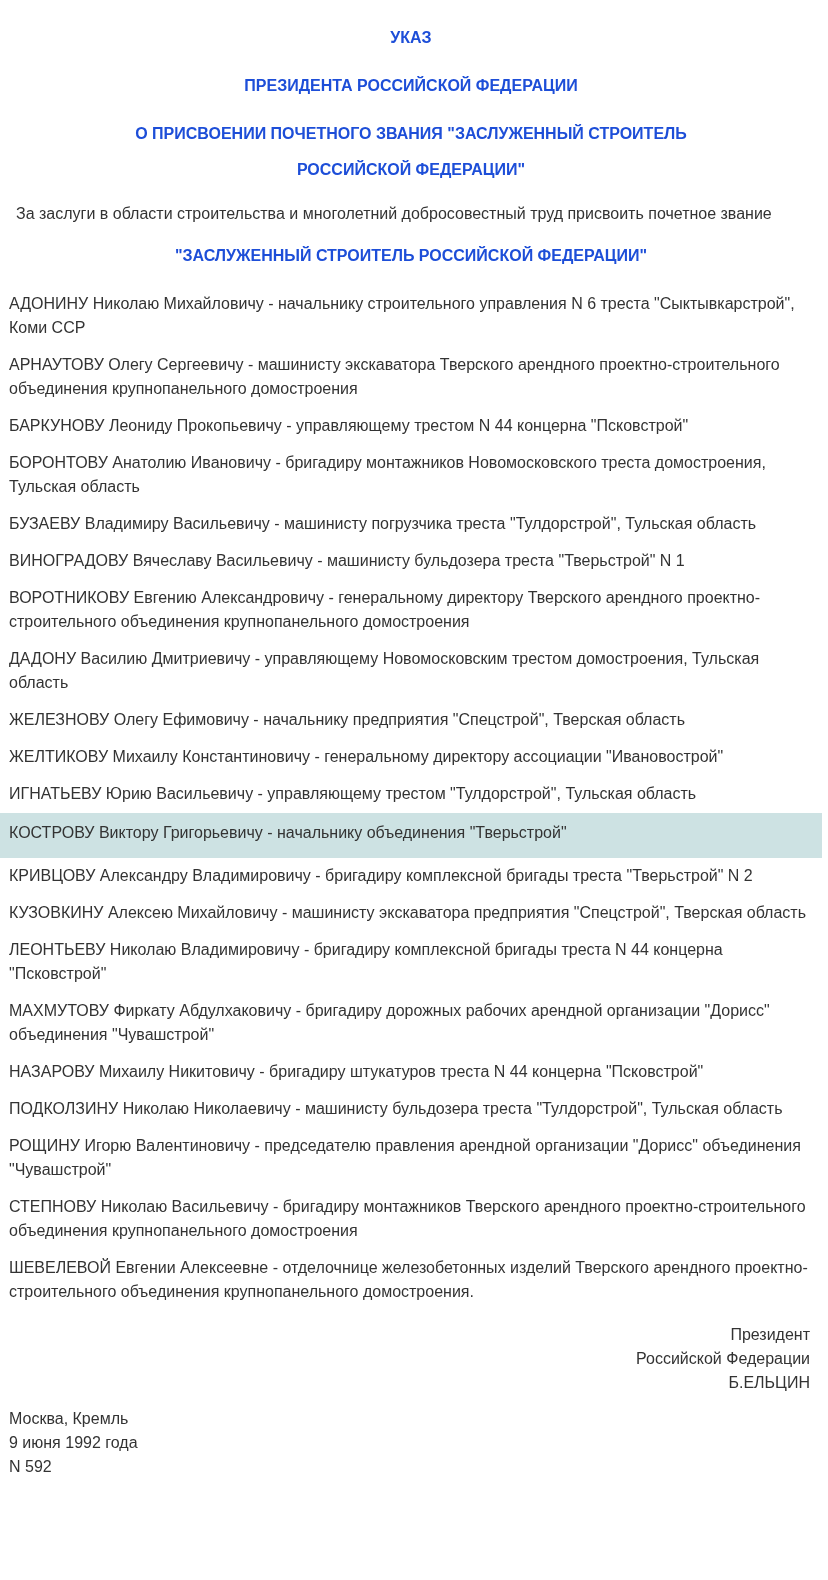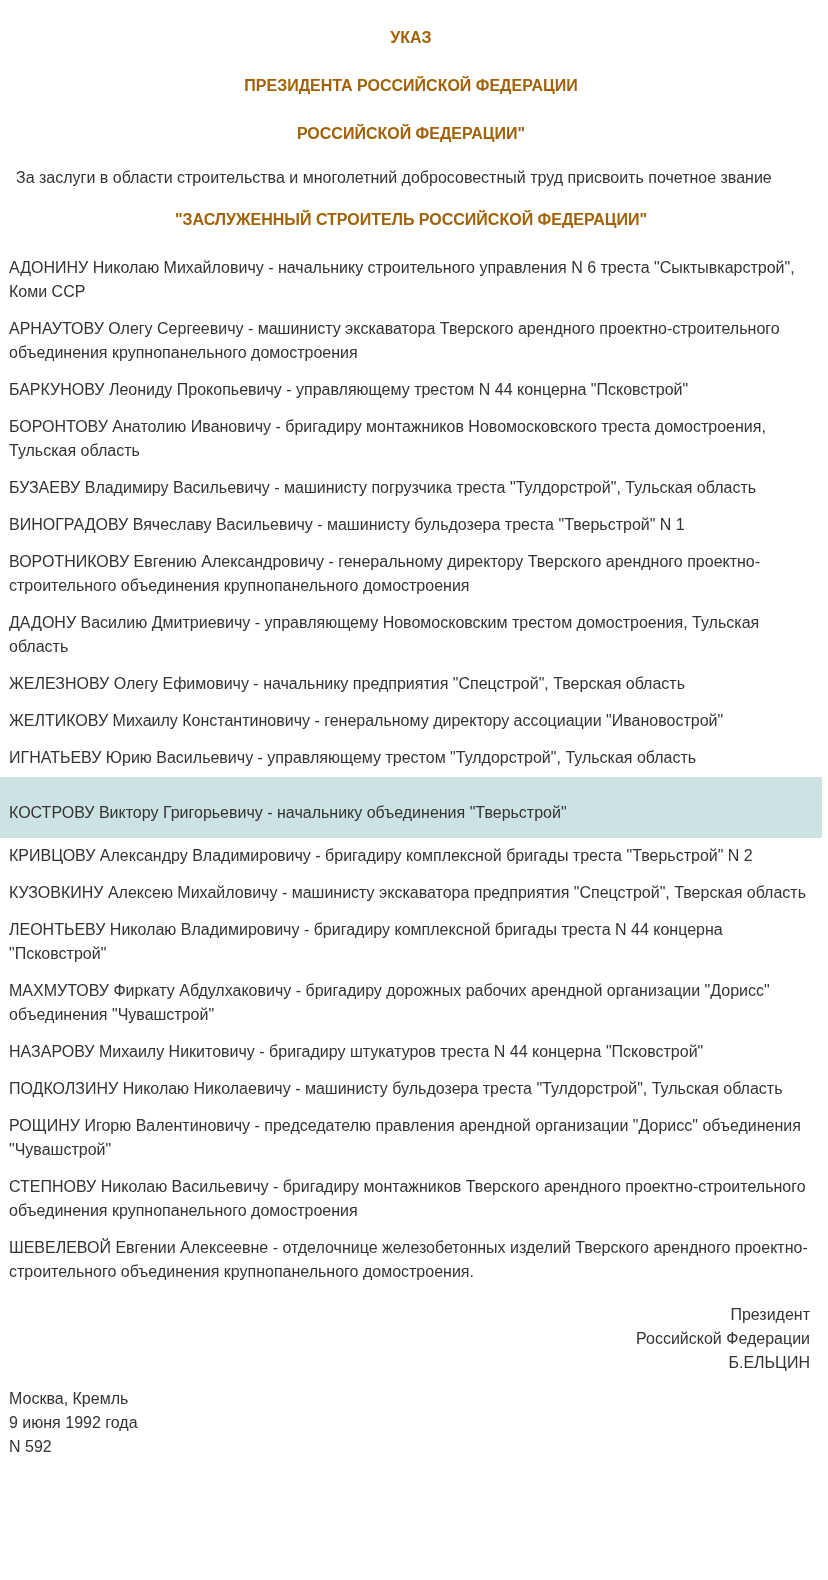--- a/index.html
+++ b/index.html
@@ -12,56 +12,57 @@
     font-size: 16px;
     line-height: 24px;
   }
   .doc { position: relative; width: 822px; padding-top: 26px; }
   .heading {
     text-align: center;
     font-weight: bold;
     font-size: 16px;
     line-height: 24px;
     margin: 0;
-    color: #a16207;
+    color: #1d4ed8;
   }
   .h-ukaz { margin-bottom: 24px; }
   .h-president { margin-bottom: 24px; }
   .h-title1 { margin-bottom: 12px; }
   .h-title2 { margin-bottom: 20px; }
   .intro { padding: 0 16px; margin: 0 0 18px 0; }
   .award-title { margin-bottom: 18px; }
   .para {
     padding: 0 9px;
     margin: 0;
     padding-top: 6px;
     padding-bottom: 7px;
   }
   .para.highlight {
     background: #cde2e3;
-    padding-top: 24px;
+    padding-top: 8px;
     padding-bottom: 13px;
     margin-top: 0;
   }
   .list { margin: 0; }
   .signature {
     text-align: right;
     padding: 0 12px 0 19px;
     margin-top: 12px;
   }
   .signature div { line-height: 24px; }
   .footer { padding: 0 9px; margin-top: 12px; }
   .footer div { line-height: 24px; }
 </style>
 </head>
 <body>
 
 <div class="doc">
   <p class="heading h-ukaz">УКАЗ</p>
   <p class="heading h-president">ПРЕЗИДЕНТА РОССИЙСКОЙ ФЕДЕРАЦИИ</p>
+  <p class="heading h-title1">О ПРИСВОЕНИИ ПОЧЕТНОГО ЗВАНИЯ "ЗАСЛУЖЕННЫЙ СТРОИТЕЛЬ</p>
   <p class="heading h-title2">РОССИЙСКОЙ ФЕДЕРАЦИИ"</p>
 
   <p class="intro">За заслуги в области строительства и многолетний добросовестный труд присвоить почетное звание</p>
   <p class="heading award-title">"ЗАСЛУЖЕННЫЙ СТРОИТЕЛЬ РОССИЙСКОЙ ФЕДЕРАЦИИ"</p>
 
   <div class="list">
     <p class="para">АДОНИНУ Николаю Михайловичу - начальнику строительного управления N 6 треста "Сыктывкарстрой", Коми ССР</p>
     <p class="para">АРНАУТОВУ Олегу Сергеевичу - машинисту экскаватора Тверского арендного проектно-строительного объединения крупнопанельного домостроения</p>
     <p class="para">БАРКУНОВУ Леониду Прокопьевичу - управляющему трестом N 44 концерна "Псковстрой"</p>
     <p class="para">БОРОНТОВУ Анатолию Ивановичу - бригадиру монтажников Новомосковского треста домостроения, Тульская область</p>

